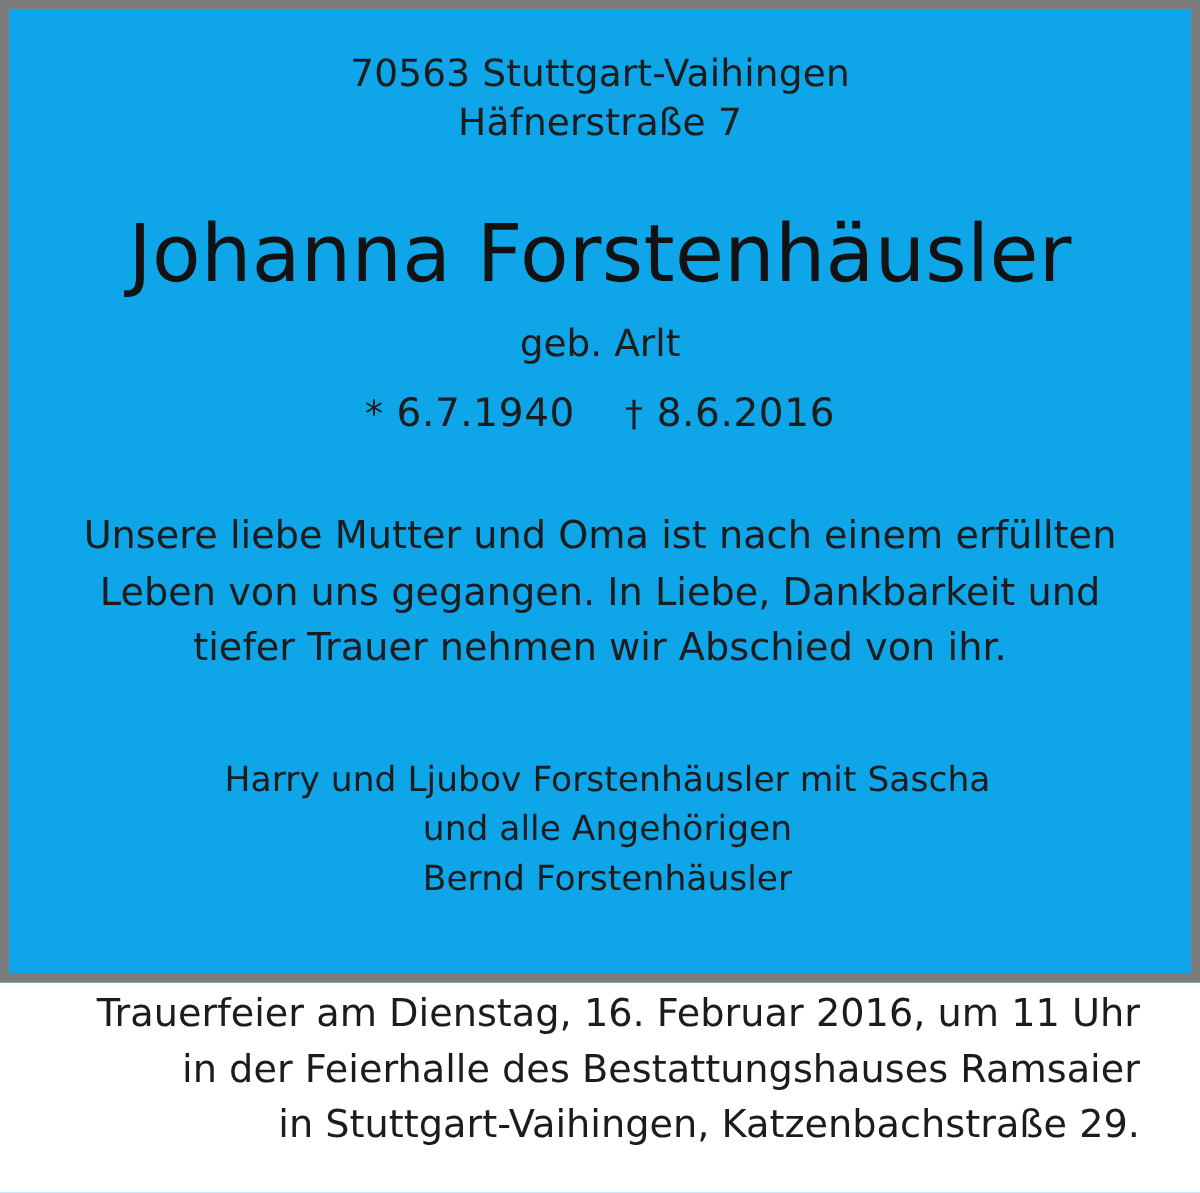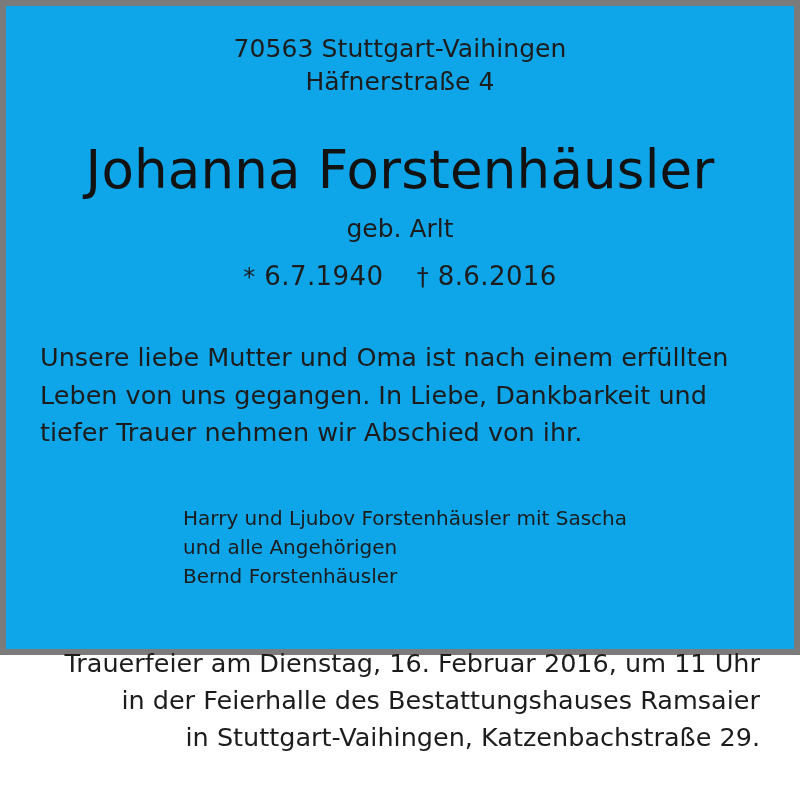--- a/index.html
+++ b/index.html
@@ -61,58 +61,59 @@
   }
   .dates-line .sym {
     font-size: 24px;
   }
   .gap-sym {
     display: inline-block;
     width: 16px;
   }
   .message-block {
     width: 100%;
-    text-align: left;
+    text-align: center;
     margin-top: 48px;
   }
   .message-line {
     font-size: 25.5px;
     line-height: 1.47;
     color: #1c1c1c;
   }
   .survivors-block {
     margin-top: 52px;
     text-align: left;
     align-self: center;
     padding-left: 10px;
   }
   .survivors-line {
-    font-size: 20px;
+    font-size: 23px;
     line-height: 1.45;
     color: #1c1c1c;
+    text-align: center;
   }
   .service-block {
     width: 100%;
     text-align: right;
     margin-top: 54px;
   }
   .service-line {
     font-size: 25.5px;
     line-height: 1.45;
     color: #1c1c1c;
   }
 </style>
 </head>
 <body>
 
 <div class="obituary-card">
 
   <div class="address-block">
     <div class="address-line">70563 Stuttgart-Vaihingen</div>
-    <div class="address-line">Häfnerstraße 4</div>
+    <div class="address-line">Häfnerstraße 7</div>
   </div>
 
   <div class="name-block">
     <div class="deceased-name">Johanna Forstenhäusler</div>
     <div class="maiden-name">geb. Arlt</div>
     <div class="dates-line">
       <span class="sym">*</span>
       <span>6.7.1940</span>
       <span class="gap-sym"></span>
       <span class="sym">†</span>

